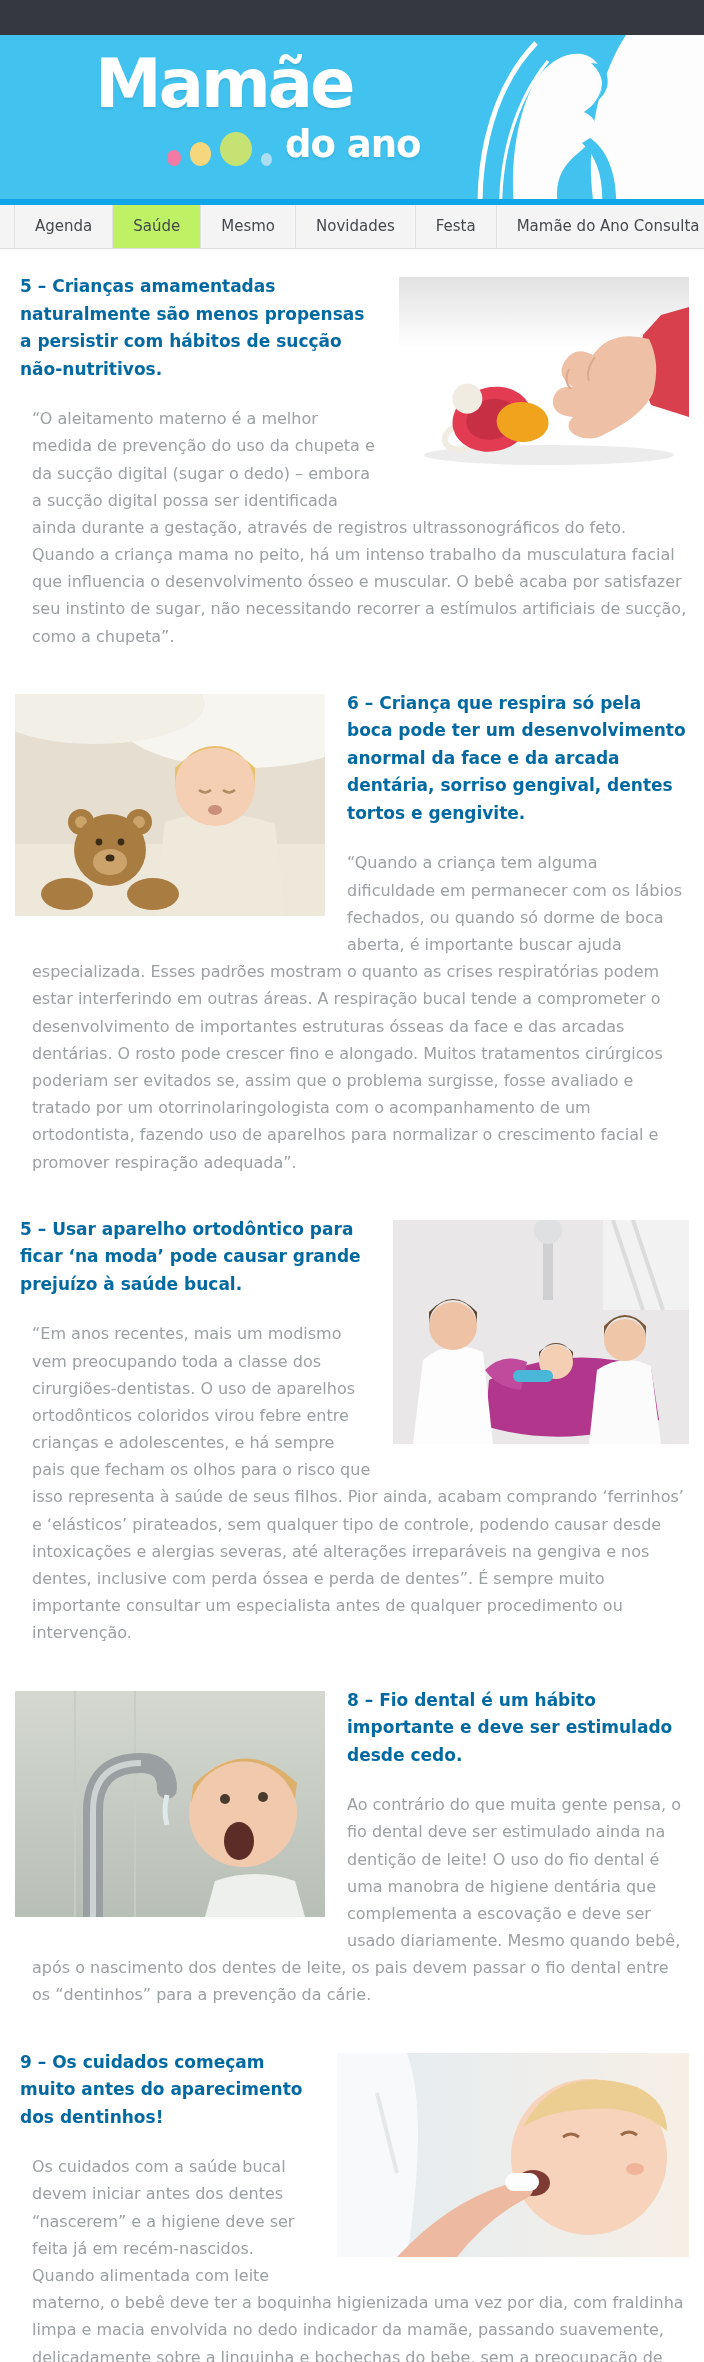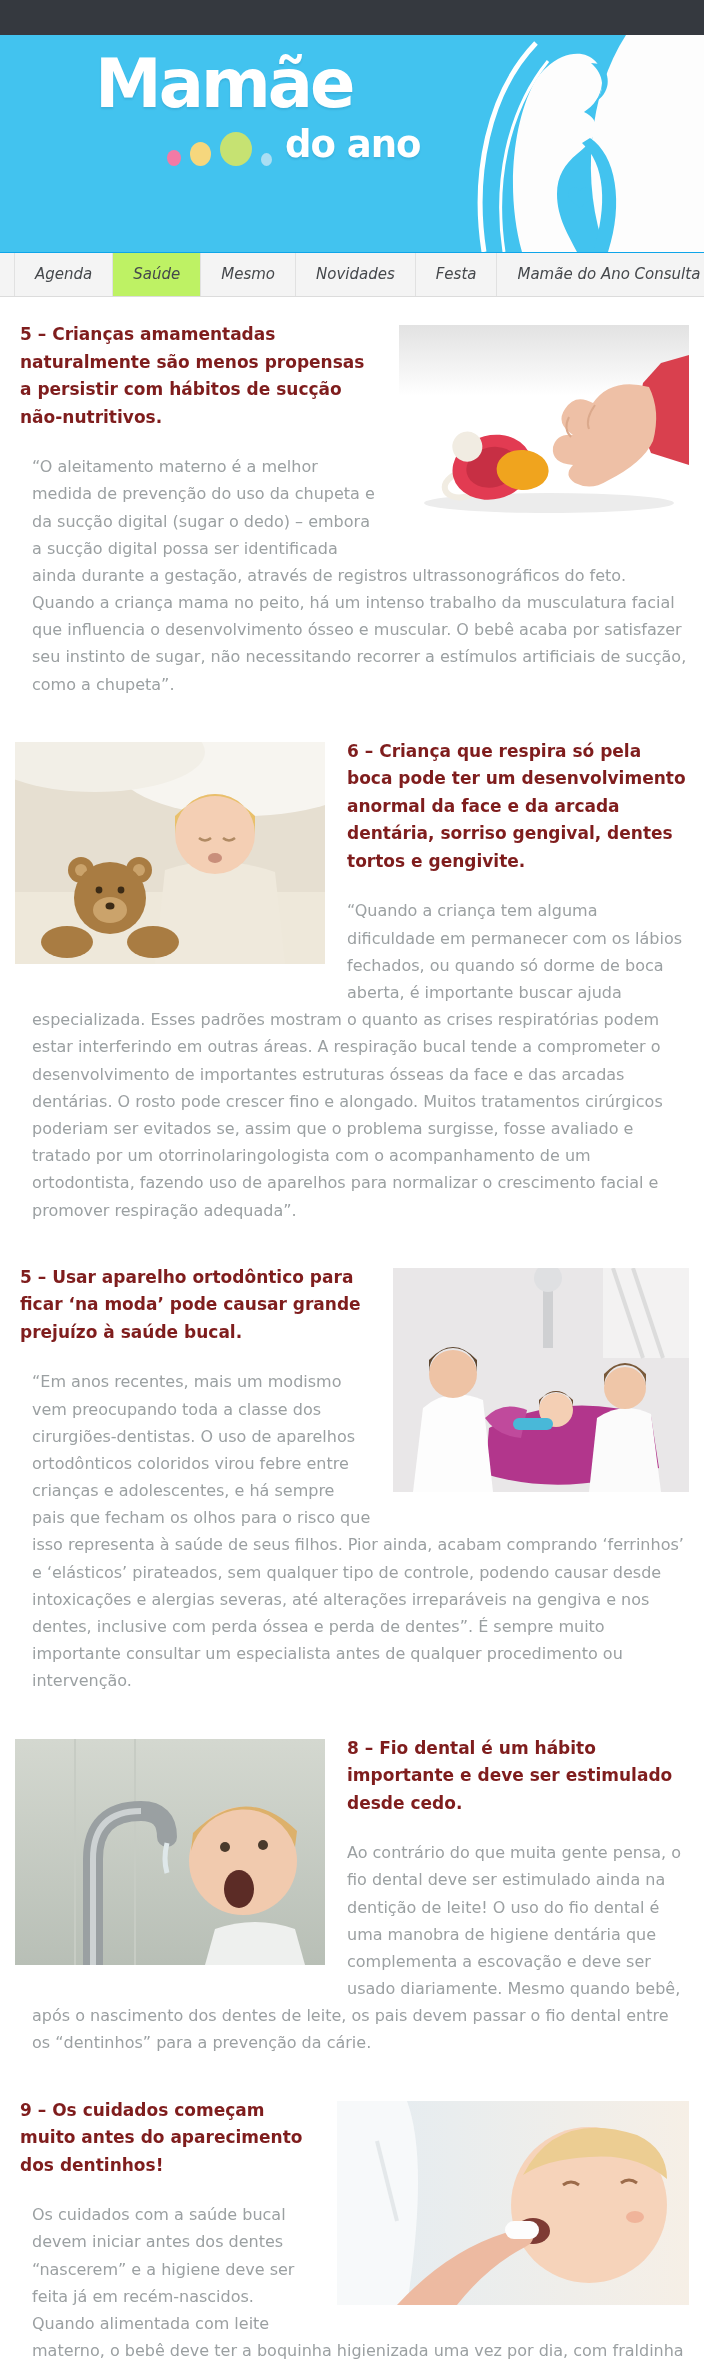--- a/index.html
+++ b/index.html
@@ -2,46 +2,46 @@
 <html lang="pt"><head>
 <meta charset="utf-8">
 <style>
   html,body{margin:0;padding:0;background:#fff;}
   body{width:704px;overflow-x:hidden;font-family:"DejaVu Sans","Liberation Sans",sans-serif;}
 
   
   .topbar{height:35px;background:#35393f;}
 
   
-  .header{position:relative;height:217px;background:#42c3ef;overflow:hidden;}
+  .header{position:relative;height:164px;background:#42c3ef;overflow:hidden;}
   .logo{position:absolute;left:95px;top:14px;color:#fff;}
   .logo-main{font-size:67px;font-weight:bold;letter-spacing:-3px;line-height:1.05;
              text-shadow:0 2px 2px rgba(0,60,90,.12);}
   .logo-subrow{display:flex;align-items:flex-end;margin:4px 0 0 72px;}
   .dot{border-radius:50%;display:inline-block;margin-right:9px;}
   .dot-pink{width:14px;height:16px;background:#f27aa5;}
   .dot-yellow{width:21px;height:24px;background:#f6d77d;}
   .dot-green{width:32px;height:34px;background:#c6e272;}
   .dot-blue{width:11px;height:13px;background:#aadef3;}
   .logo-sub{font-size:37px;font-weight:bold;letter-spacing:-1px;margin-left:4px;
             text-shadow:0 2px 2px rgba(0,60,90,.12);}
   .silhouette{position:absolute;right:0;top:0;}
 
   
-  .nav{display:flex;background:#f4f4f4;border-top:1px solid #0ea5e9;border-bottom:1px solid #dcdcdc;
-       height:43px;padding-left:14px;white-space:nowrap;overflow:hidden;font-style:italic;}
+  .nav{display:flex;background:#f4f4f4;border-top:6px solid #0ea5e9;border-bottom:1px solid #dcdcdc;
+       height:43px;padding-left:14px;white-space:nowrap;overflow:hidden;}
   .nav-item{line-height:43px;padding:0 20px;font-size:15px;color:#45484c;
             border-left:1px solid #e1e1e1;cursor:pointer;}
   .nav-item:last-child{border-right:1px solid #e1e1e1;}
   .nav-item.active{background:#bef264;}
 
   
   .content{padding:24px 15px 30px;}
   .post-section{overflow:hidden;margin-bottom:14px;}
-  .post-section h2{font-size:17px;font-weight:bold;color:#7f1d1d;line-height:1.62;
+  .post-section h2{font-size:17px;font-weight:bold;color:#0369a1;line-height:1.62;
                    margin:0 0 22px 5px;}
   .post-section p{font-size:16px;color:#9ba0a2;line-height:1.7;margin:0 0 26px 17px;}
   .post-section p.tight{margin-bottom:0;}
   figure.photo{margin:0;}
   figure.photo svg{display:block;}
   .photo.right{float:right;margin:4px 0 16px 22px;}
   .photo.left{float:left;margin:4px 22px 16px 0;}
 </style>
 </head>
 <body>

